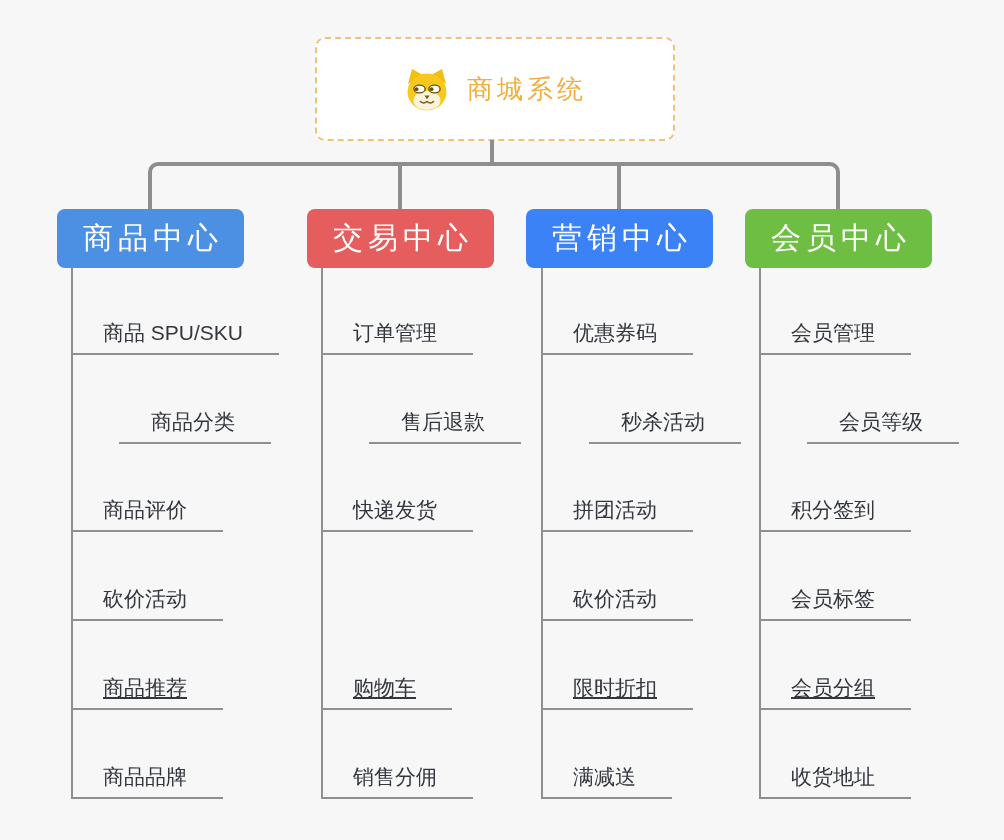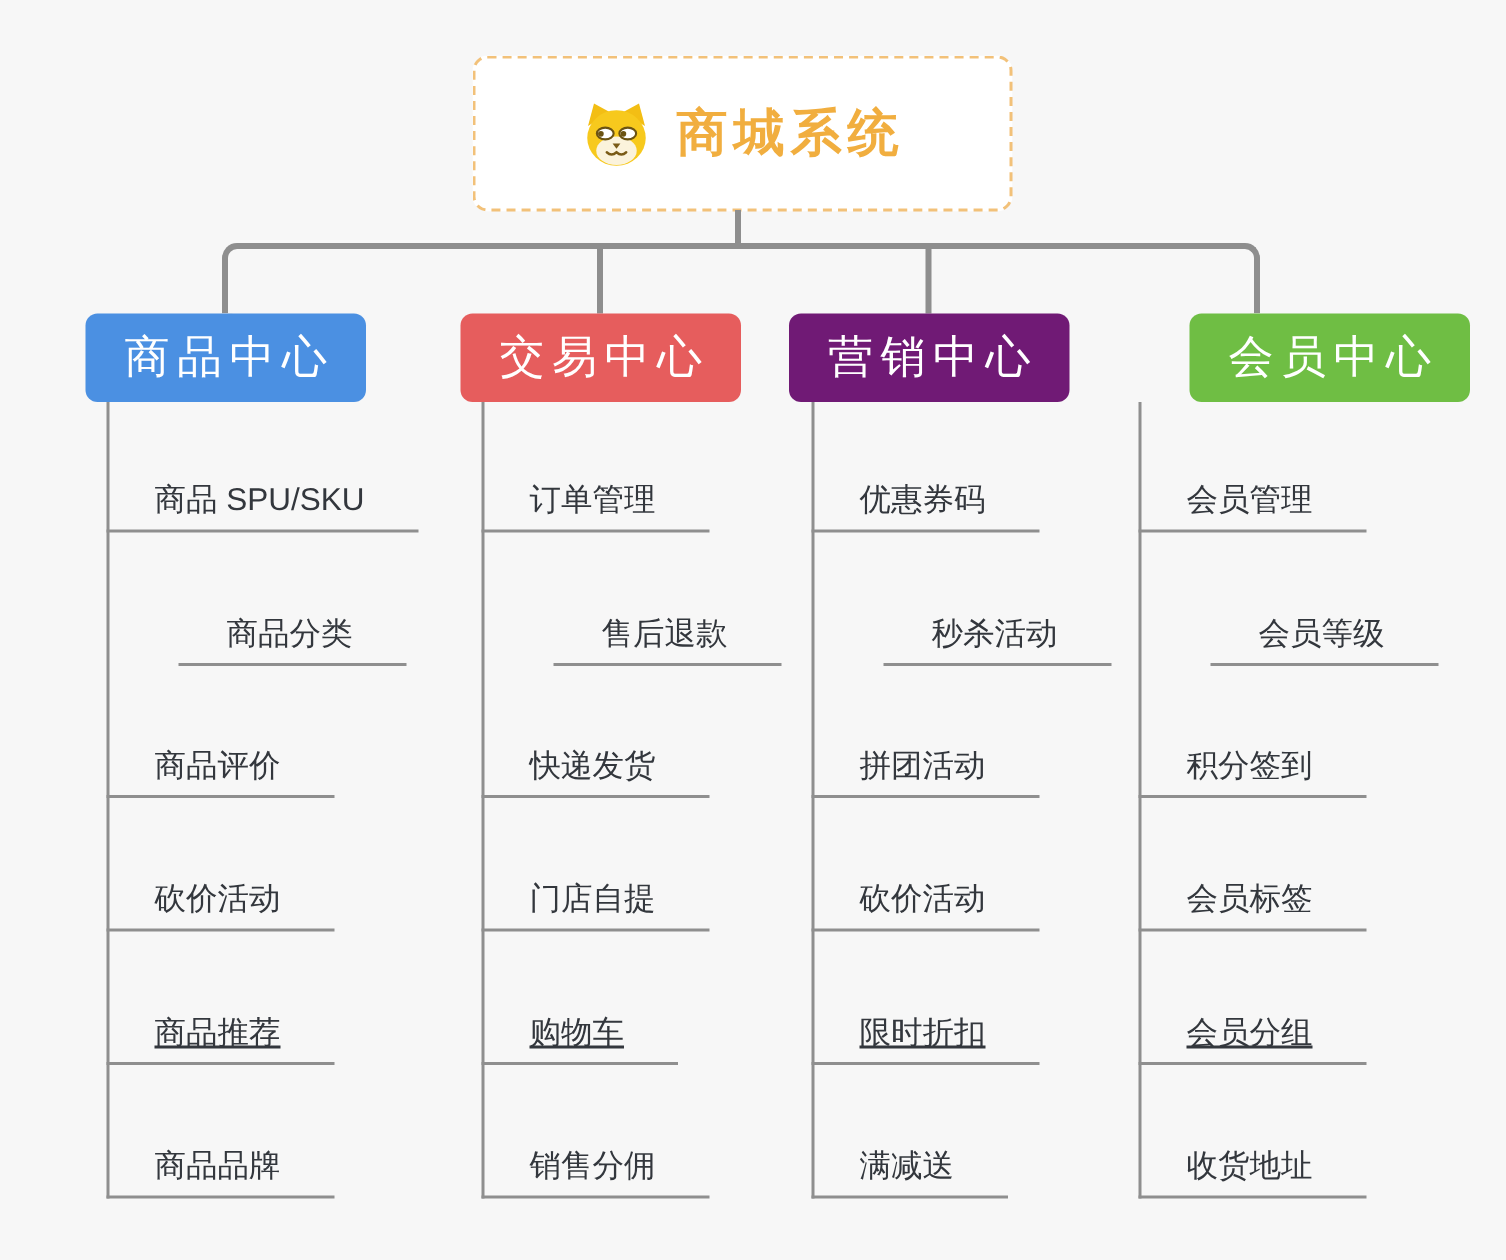--- a/index.html
+++ b/index.html
@@ -5,21 +5,21 @@
   html,body{margin:0;padding:0;}
   body{font-family:"Liberation Sans",sans-serif;background:var(--background,#f7f7f7);}
   .canvas{position:relative;width:1004px;height:840px;background:var(--background,#f7f7f7);overflow:hidden;}
 
   
   .root-node{
     position:absolute;left:315px;top:37px;width:360px;height:104px;
     background:#ffffff;border:2px dashed var(--root-border,#f2c179);border-radius:10px;
     display:flex;align-items:center;justify-content:center;gap:16px;box-sizing:border-box;
   }
-  .root-title{font-size:34px;font-weight:700;letter-spacing:4px;color:var(--root-text,#f1ae3f);text-align:center;}
+  .root-title{font-size:26px;font-weight:400;letter-spacing:4px;color:var(--root-text,#f1ae3f);text-align:center;}
   .doge{display:flex;align-items:center;}
 
   
   .stem{position:absolute;left:490px;top:140px;width:4px;height:26px;background:var(--connector,#8e8e8e);}
   .bracket{
     position:absolute;left:148px;top:162px;width:692px;height:47px;box-sizing:border-box;
     border-top:4px solid var(--connector,#8e8e8e);
     border-left:4px solid var(--connector,#8e8e8e);
     border-right:4px solid var(--connector,#8e8e8e);
     border-radius:10px 10px 0 0;
@@ -31,21 +31,21 @@
   
   .branch-box{
     position:absolute;top:209px;width:187px;height:59px;border-radius:8px;
     display:flex;align-items:center;justify-content:center;
     color:#ffffff;font-size:30px;letter-spacing:5px;box-sizing:border-box;
     text-indent:5px;
   }
   .branch-product{left:57px;}
   .branch-trade{left:307px;}
   .branch-marketing{left:526px;}
-  .branch-member{left:745px;margin-left:48px;}
+  .branch-member{left:745px;}
 
   
   .col{
     position:absolute;top:268px;height:531px;width:250px;box-sizing:border-box;
     border-left:2px solid var(--subline,#8f8f8f);
   }
   .col-product{left:71px;}
   .col-trade{left:321px;padding-left:32px;}
   .col-marketing{left:541px;}
   .col-member{left:759px;}
@@ -81,37 +81,36 @@
     <span class="root-title">商城系统</span>
   </div>
 
   <div class="stem"></div>
   <div class="bracket"></div>
   <div class="drop drop-trade"></div>
   <div class="drop drop-marketing"></div>
 
   <div class="branch-box branch-trade" style="background-color: rgb(230, 93, 93);">交易中心</div>
   <div class="branch-box branch-product" style="background-color: rgb(75, 144, 226);">商品中心</div>
-  <div class="branch-box branch-marketing" style="background-color: #701a75;">营销中心</div>
+  <div class="branch-box branch-marketing" style="background-color: #3b82f6;">营销中心</div>
   <div class="branch-box branch-member" style="background-color: rgb(111, 190, 68);">会员中心</div>
 
   <div class="col col-product">
     <div class="item r0">商品 SPU/SKU</div>
     <div class="item r1">商品分类</div>
     <div class="item r2">商品评价</div>
     <div class="item r3">砍价活动</div>
     <div class="item r4">商品推荐</div>
     <div class="item r5">商品品牌</div>
   </div>
 
   <div class="col col-trade">
     <div class="item r0">订单管理</div>
     <div class="item r1">售后退款</div>
     <div class="item r2">快递发货</div>
-    <div class="item r3">门店自提</div>
     <div class="item r4">购物车</div>
     <div class="item r5">销售分佣</div>
   </div>
 
   <div class="col col-marketing">
     <div class="item r0">优惠券码</div>
     <div class="item r1">秒杀活动</div>
     <div class="item r2">拼团活动</div>
     <div class="item r3">砍价活动</div>
     <div class="item r4">限时折扣</div>

